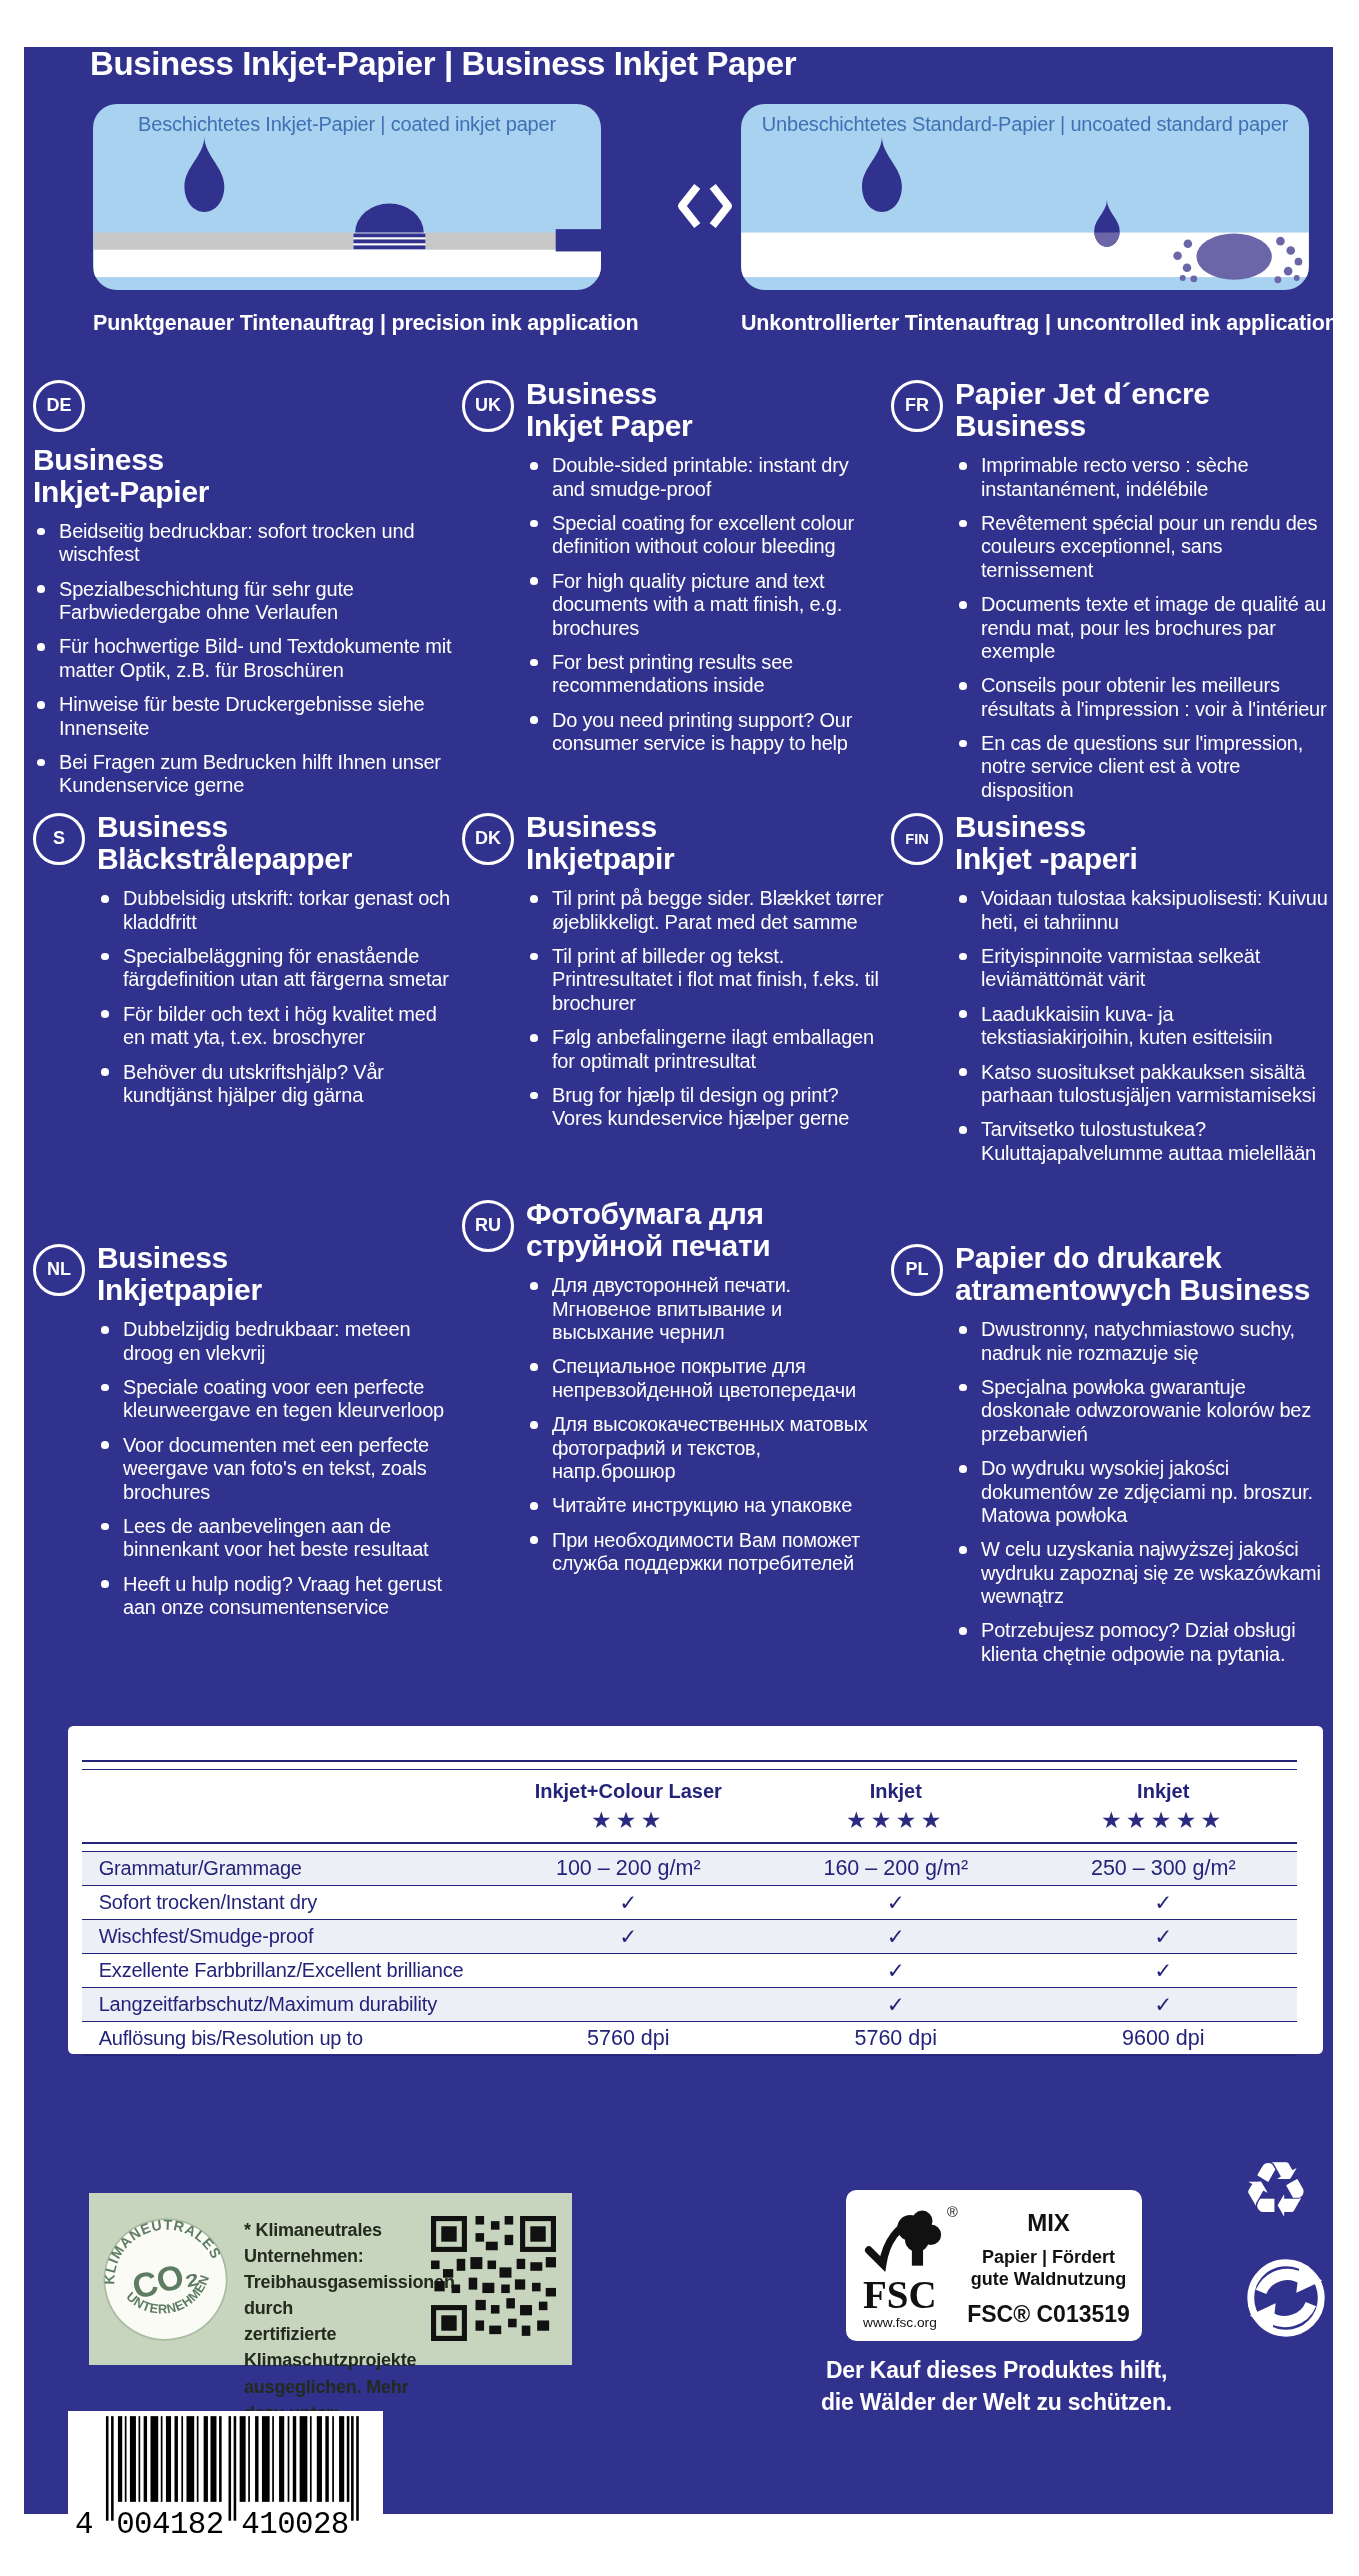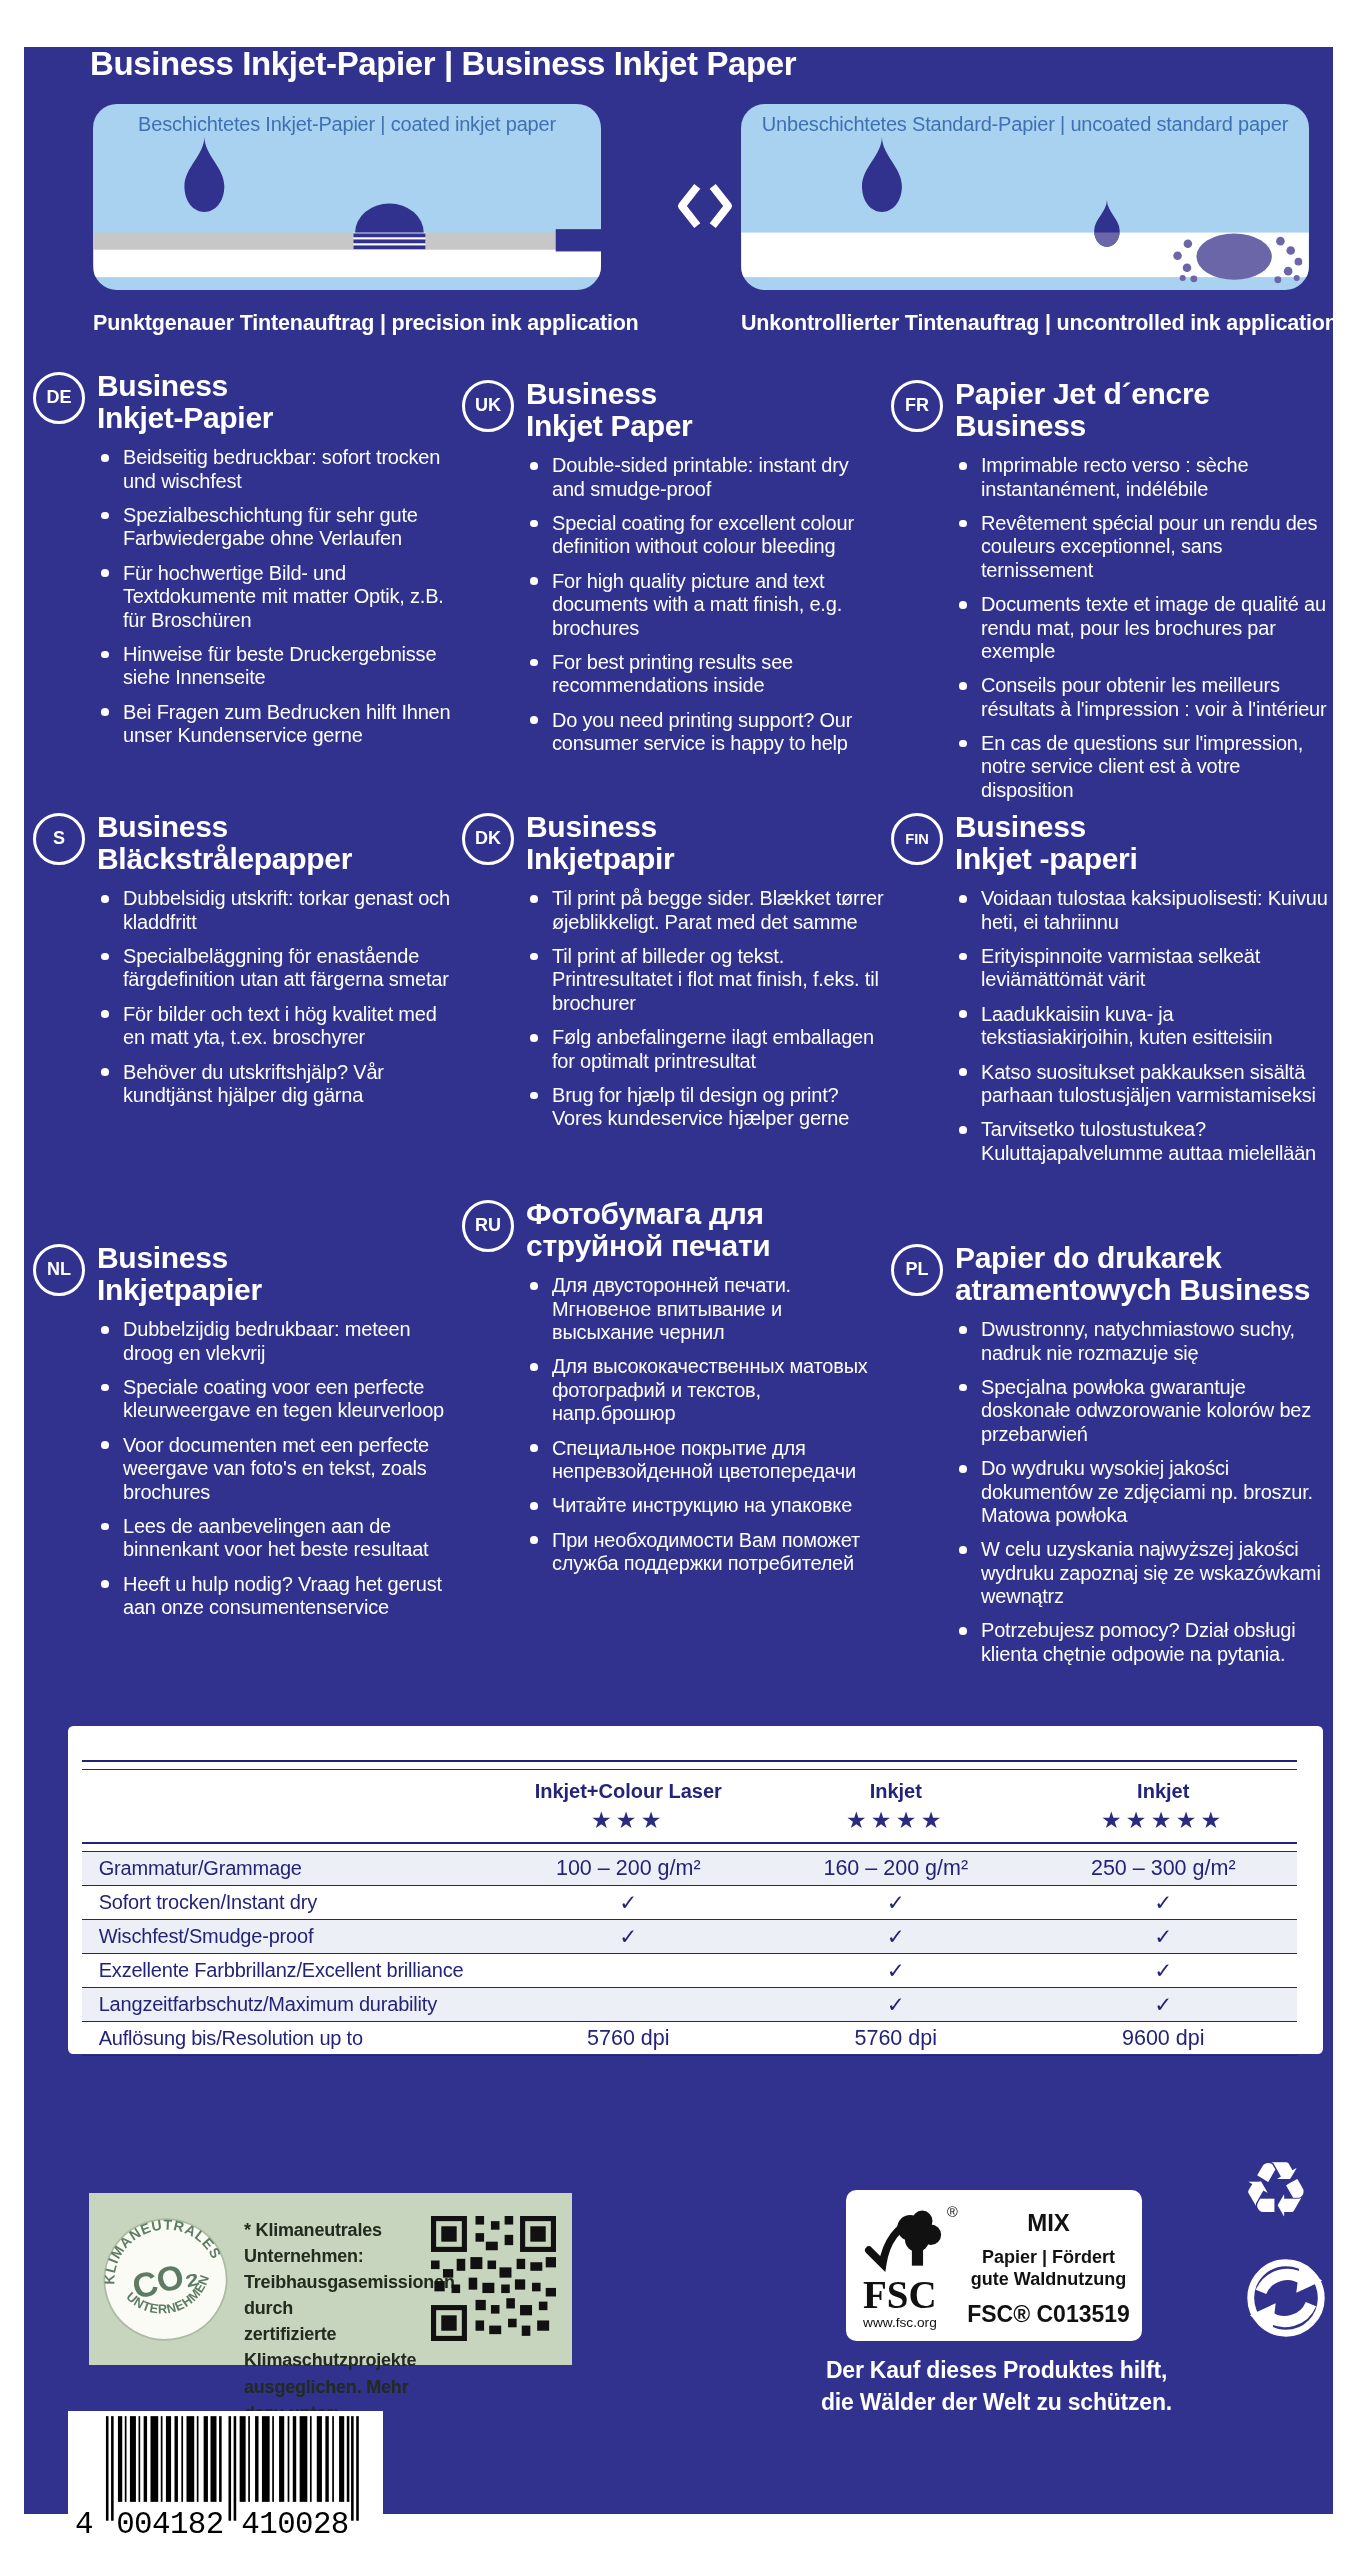--- a/index.html
+++ b/index.html
@@ -129,21 +129,21 @@
   </div>
 
   <svg class="vs-icon" width="60" height="48" viewBox="0 0 70 56">
     <polyline points="26,5 8,28 26,51" fill="none" stroke="#fff" stroke-width="9" stroke-linecap="butt" stroke-linejoin="round"></polyline>
     <polyline points="44,5 62,28 44,51" fill="none" stroke="#fff" stroke-width="9" stroke-linecap="butt" stroke-linejoin="round"></polyline>
   </svg>
 
   <div class="demo-caption left">Punktgenauer Tintenauftrag | precision ink application</div>
   <div class="demo-caption right">Unkontrollierter Tintenauftrag | uncontrolled ink application</div>
 
-  <div class="sec" style="left:33px;top:370px;">
+  <div class="sec" style="left:33px;top:378px;flex-direction:column;">
     <div class="sec-circle">DE</div>
     <div class="sec-body">
       <div class="sec-title">Business
 Inkjet-Papier</div>
       <ul class="sec-bullets">
         <li>Beidseitig bedruckbar: sofort trocken und wischfest</li>
         <li>Spezialbeschichtung für sehr gute Farbwiedergabe ohne Verlaufen</li>
         <li>Für hochwertige Bild- und Textdokumente mit matter Optik, z.B. für Broschüren</li>
         <li>Hinweise für beste Druckergebnisse siehe Innenseite</li>
         <li>Bei Fragen zum Bedrucken hilft Ihnen unser Kundenservice gerne</li>
@@ -239,22 +239,22 @@
     </div>
   </div>
 
   <div class="sec" style="left:462px;top:1198px;">
     <div class="sec-circle">RU</div>
     <div class="sec-body">
       <div class="sec-title">Фотобумага для
 струйной печати</div>
       <ul class="sec-bullets">
         <li>Для двусторонней печати. Мгновеное впитывание и высыхание чернил</li>
+        <li>Специальное покрытие для непревзойденной цветопередачи</li>
         <li>Для высококачественных матовых фотографий и текстов, напр.брошюр</li>
-        <li>Специальное покрытие для непревзойденной цветопередачи</li>
         <li>Читайте инструкцию на упаковке</li>
         <li>При необходимости Вам поможет служба поддержки потребителей</li>
       </ul>
     </div>
   </div>
 
   <div class="sec wide" style="left:891px;top:1242px;">
     <div class="sec-circle">PL</div>
     <div class="sec-body">
       <div class="sec-title">Papier do drukarek

